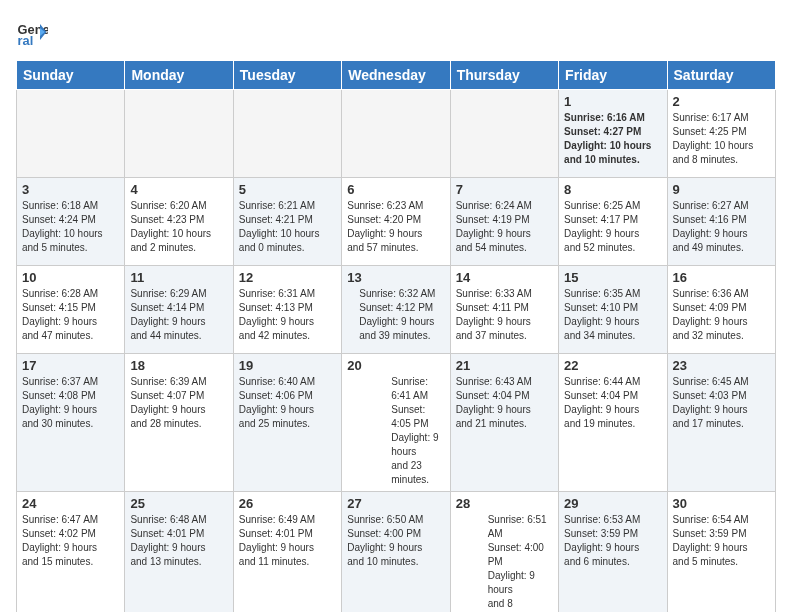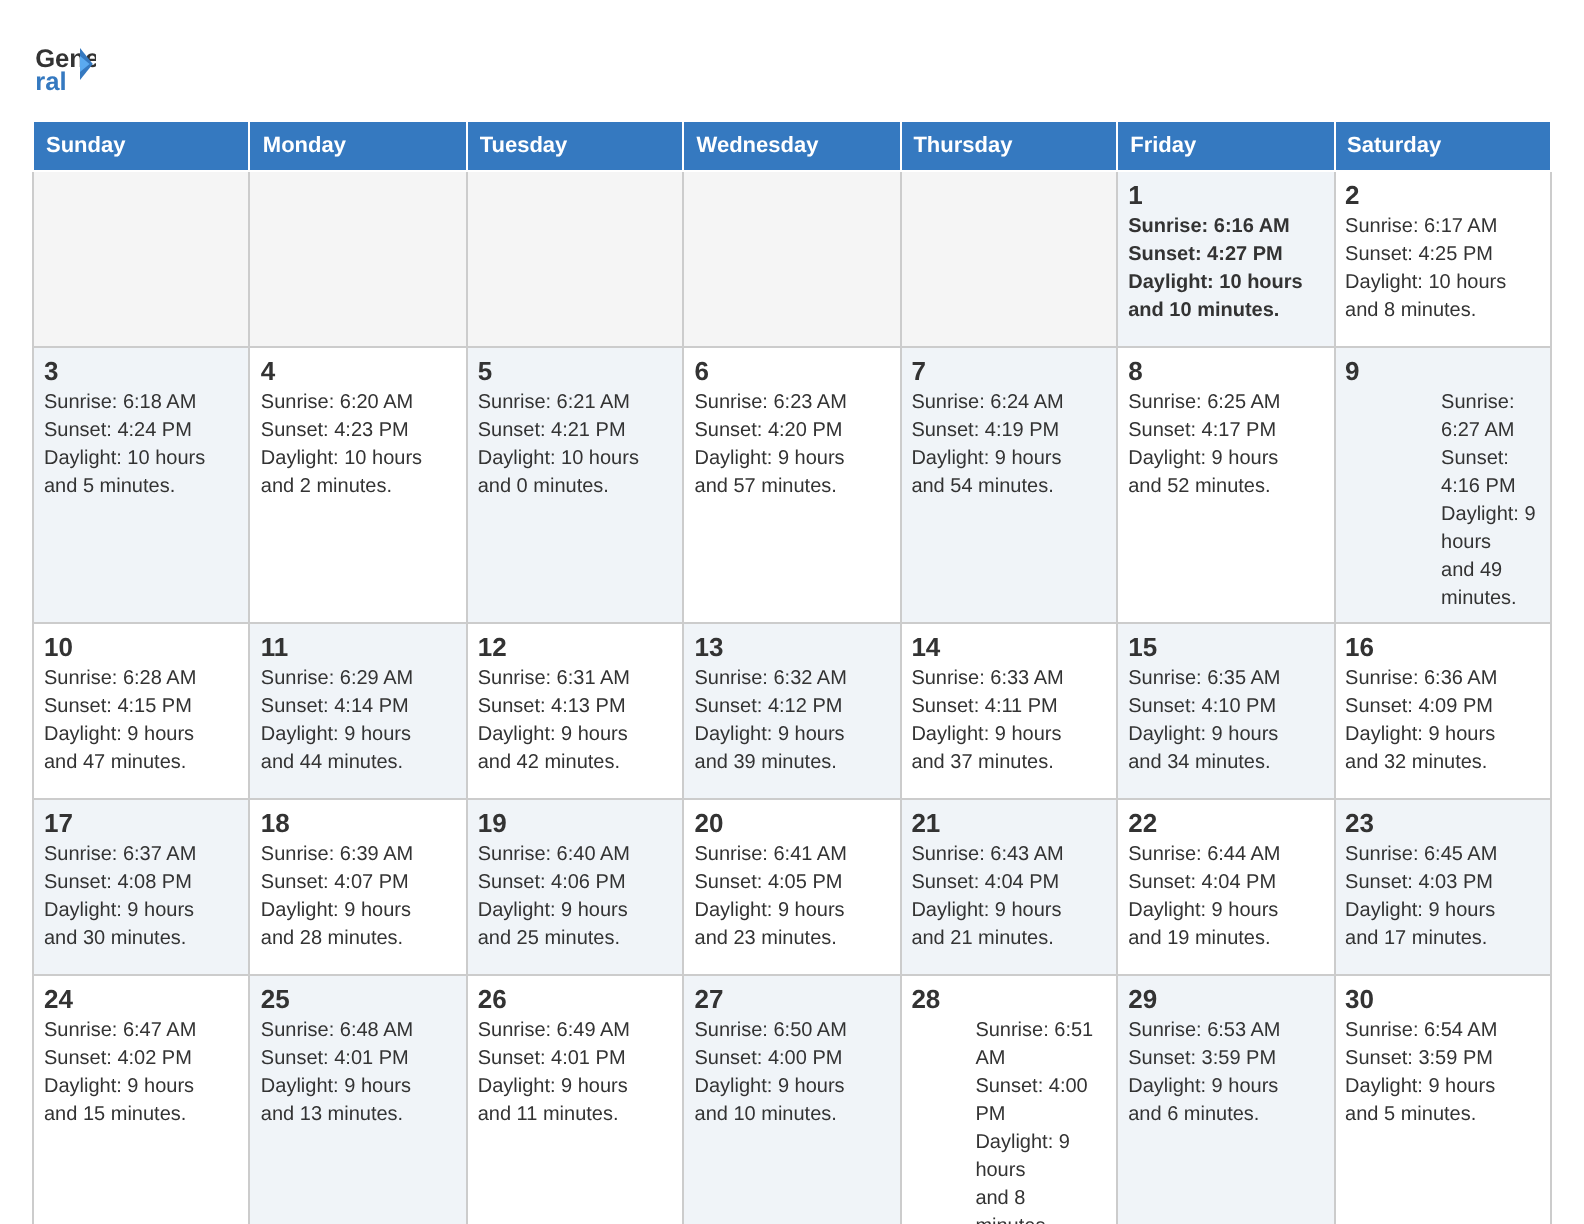--- a/index.html
+++ b/index.html
@@ -49,21 +49,21 @@
     table {
       width: 100%;
       border-collapse: collapse;
       table-layout: fixed;
     }
     th {
       background-color: #3579c0;
       color: #fff;
       text-align: left;
       padding: 6px 6px;
-      font-size: 11px;
+      font-size: 14px;
       font-weight: bold;
       border: 1px solid #fff;
     }
     td {
       border: 1px solid #ccc;
       vertical-align: top;
       padding: 4px 5px;
       font-size: 10.5px;
       color: #333;
       height: 88px;
@@ -183,21 +183,21 @@
         </td>
         <td>
           <span class="day-num">8</span>
           <div class="day-info" style="white-space: pre-line;">Sunrise: 6:25 AM
 Sunset: 4:17 PM
 Daylight: 9 hours
 and 52 minutes.</div>
         </td>
         <td class="shaded">
           <span class="day-num">9</span>
-          <div class="day-info" style="white-space: pre-line; margin-left: 48px;">Sunrise: 6:27 AM
+          <div class="day-info" style="white-space: pre-line;">Sunrise: 6:27 AM
 Sunset: 4:16 PM
 Daylight: 9 hours
 and 49 minutes.</div>
         </td>
       </tr>
       <tr>
         <td>
           <span class="day-num">10</span>
           <div class="day-info" style="white-space: pre-line;">Sunrise: 6:28 AM
 Sunset: 4:15 PM
@@ -213,21 +213,21 @@
         </td>
         <td>
           <span class="day-num">12</span>
           <div class="day-info" style="white-space: pre-line;">Sunrise: 6:31 AM
 Sunset: 4:13 PM
 Daylight: 9 hours
 and 42 minutes.</div>
         </td>
         <td class="shaded">
           <span class="day-num">13</span>
-          <div class="day-info" style="white-space: pre-line;">Sunrise: 6:32 AM
+          <div class="day-info" style="white-space: pre-line; margin-left: 12px;">Sunrise: 6:32 AM
 Sunset: 4:12 PM
 Daylight: 9 hours
 and 39 minutes.</div>
         </td>
         <td>
           <span class="day-num">14</span>
           <div class="day-info" style="white-space: pre-line;">Sunrise: 6:33 AM
 Sunset: 4:11 PM
 Daylight: 9 hours
 and 37 minutes.</div>
@@ -264,21 +264,21 @@
         </td>
         <td class="shaded">
           <span class="day-num">19</span>
           <div class="day-info" style="white-space: pre-line;">Sunrise: 6:40 AM
 Sunset: 4:06 PM
 Daylight: 9 hours
 and 25 minutes.</div>
         </td>
         <td>
           <span class="day-num">20</span>
-          <div class="day-info" style="white-space: pre-line;">Sunrise: 6:41 AM
+          <div class="day-info" style="white-space: pre-line; margin-left: 44px;">Sunrise: 6:41 AM
 Sunset: 4:05 PM
 Daylight: 9 hours
 and 23 minutes.</div>
         </td>
         <td class="shaded">
           <span class="day-num">21</span>
           <div class="day-info" style="white-space: pre-line;">Sunrise: 6:43 AM
 Sunset: 4:04 PM
 Daylight: 9 hours
 and 21 minutes.</div>

